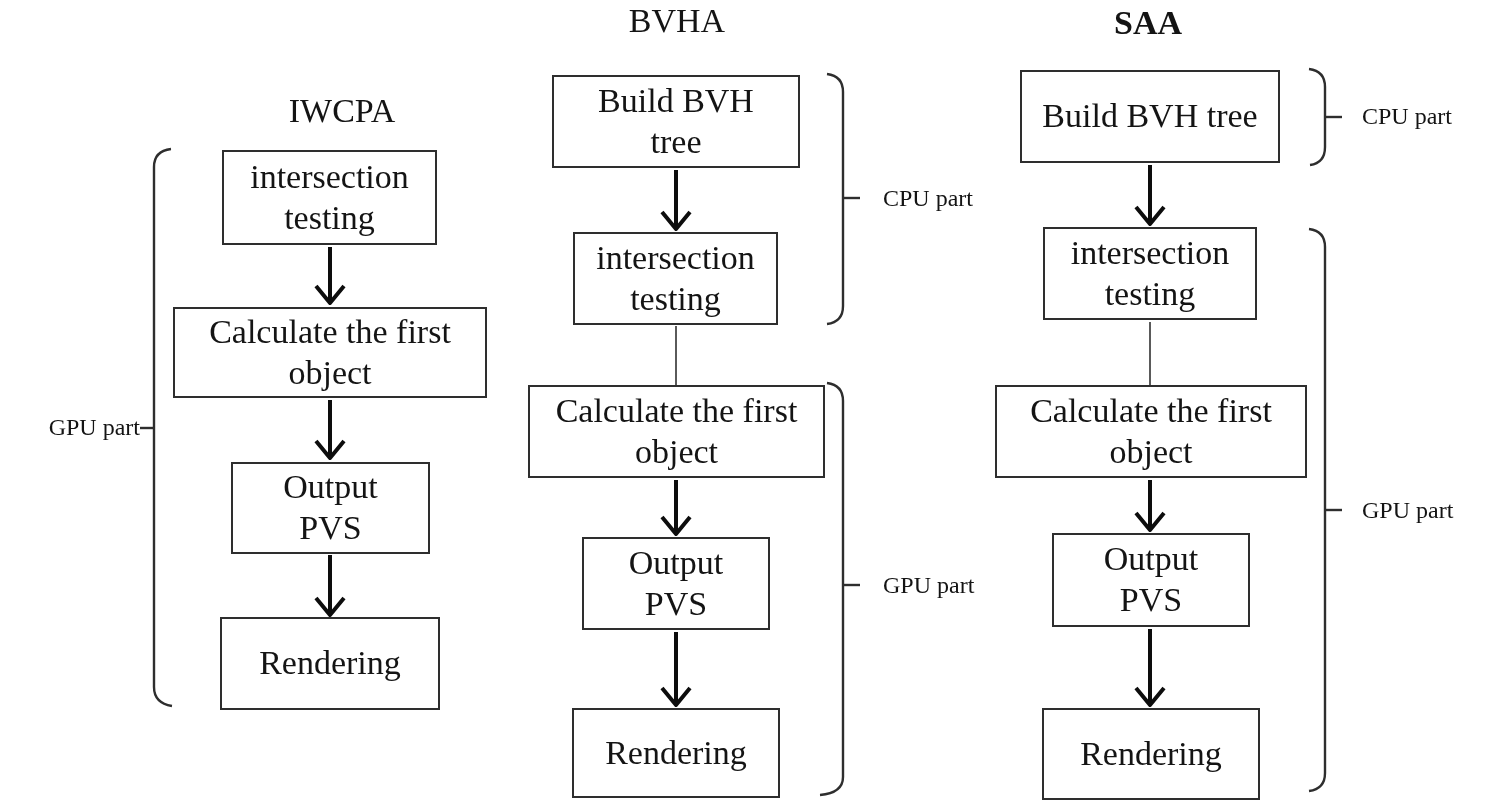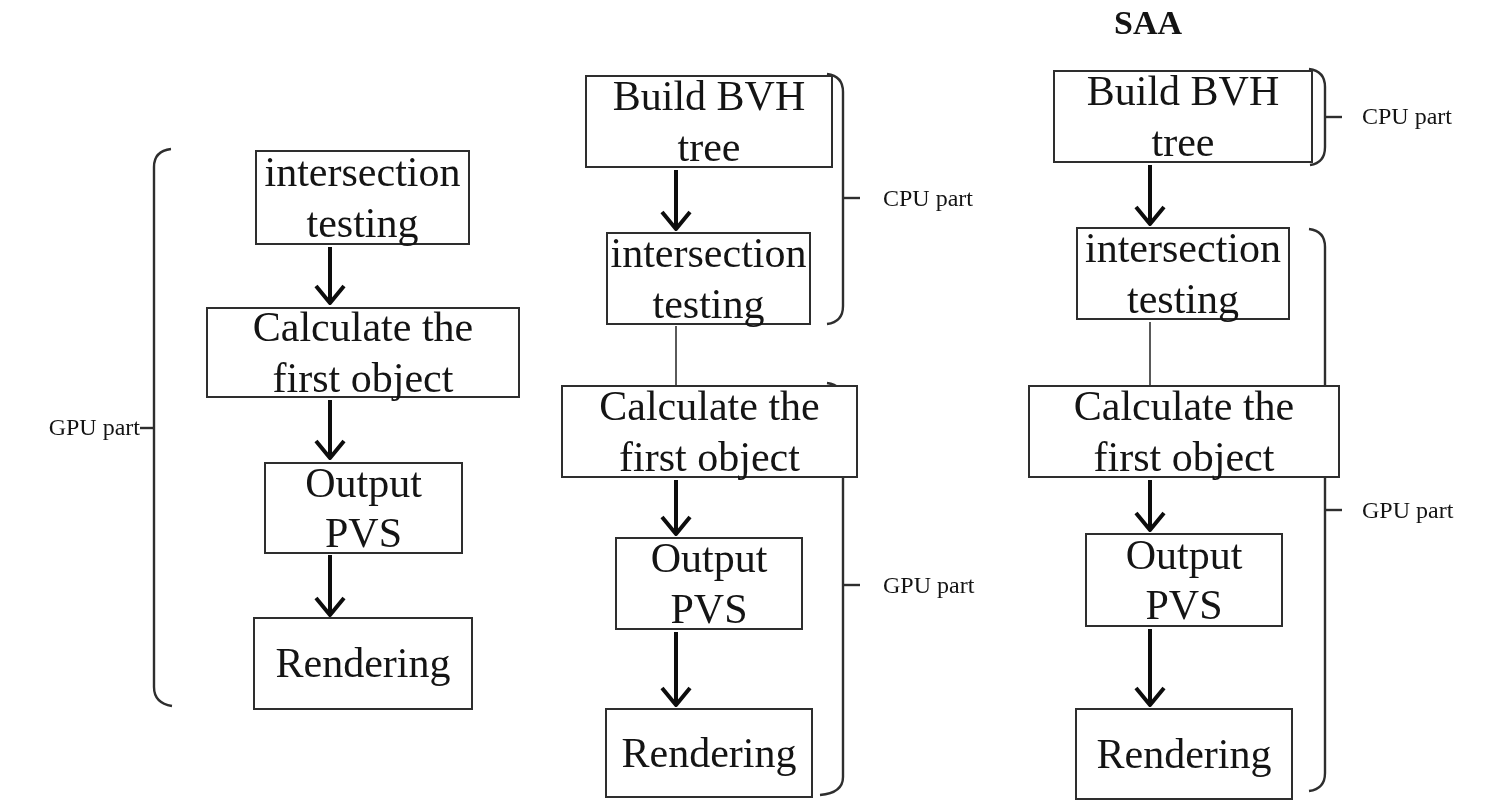--- a/index.html
+++ b/index.html
@@ -26,25 +26,24 @@
   }
   .flow-box {
     position: absolute;
     box-sizing: border-box;
     border: 2px solid #2e2e2e;
     background: #ffffff;
     display: flex;
     align-items: center;
     justify-content: center;
     text-align: center;
-    font-size: 42px;
+    font-size: 34px;
     line-height: 1.2;
     padding: 0 16px;
     z-index: 2;
-    margin-left: 33px;
   }
   .col-title {
     position: absolute;
     text-align: center;
     font-size: 34px;
     line-height: 1.1;
     z-index: 2;
   }
   .part-label {
     position: absolute;
@@ -114,26 +113,28 @@
       <path d="M 1309,69 Q 1325,71 1325,87 L 1325,147 Q 1325,163 1310,165"></path>
       <line x1="1325" y1="117" x2="1342" y2="117"></line>
     </g>
 
     <g stroke="#2e2e2e" stroke-width="2.4" fill="none">
       <path d="M 1309,229 Q 1325,231 1325,247 L 1325,773 Q 1325,789 1309,791"></path>
       <line x1="1325" y1="510" x2="1342" y2="510"></line>
     </g>
   </svg>
 
+  <div class="col-title" style="left:242px; top:92px; width:200px;">IWCPA</div>
   <div class="flow-box" style="left:222px; top:150px; width:215px; height:95px;">intersection testing</div>
   <div class="flow-box" style="left:173px; top:307px; width:314px; height:91px;">Calculate the first object</div>
   <div class="flow-box" style="left:231px; top:462px; width:199px; height:92px;">Output PVS</div>
   <div class="flow-box" style="left:220px; top:617px; width:220px; height:93px;">Rendering</div>
   <div class="part-label right-align" style="left:0px; top:407px; width:140px;">GPU part</div>
 
+  <div class="col-title" style="left:577px; top:2px; width:200px;">BVHA</div>
   <div class="flow-box" style="left:552px; top:75px; width:248px; height:93px;">Build BVH tree</div>
   <div class="flow-box" style="left:573px; top:232px; width:205px; height:93px;">intersection testing</div>
   <div class="flow-box" style="left:528px; top:385px; width:297px; height:93px;">Calculate the first object</div>
   <div class="flow-box" style="left:582px; top:537px; width:188px; height:93px;">Output PVS</div>
   <div class="flow-box" style="left:572px; top:708px; width:208px; height:90px;">Rendering</div>
   <div class="part-label" style="left:883px; top:178px;">CPU part</div>
   <div class="part-label" style="left:883px; top:565px;">GPU part</div>
 
   <div class="col-title" style="left:1048px; top:4px; width:200px;font-weight:bold;">SAA</div>
   <div class="flow-box" style="left:1020px; top:70px; width:260px; height:93px;">Build BVH tree</div>

